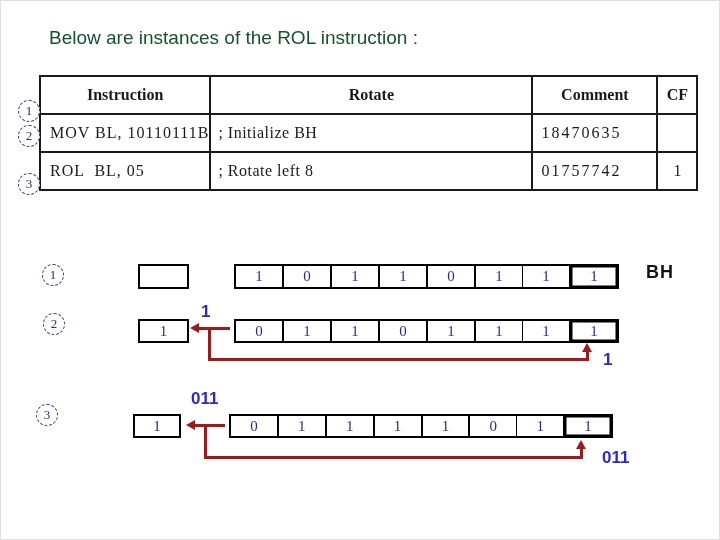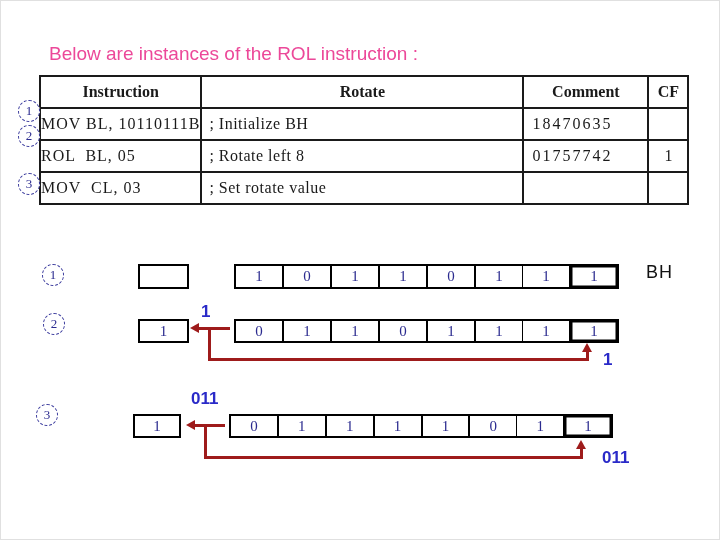--- a/index.html
+++ b/index.html
@@ -1,27 +1,27 @@
 <!DOCTYPE html>
 <html><head>
 <meta charset="utf-8">
 <style>
   html,body{margin:0;padding:0;background:#fff;}
   .slide{position:relative;width:720px;height:540px;background:#fff;overflow:hidden;
          font-family:"Liberation Sans",sans-serif;border:1px solid #e0e0e0;box-sizing:border-box;}
 
-  .title{position:absolute;left:48px;top:42px;font-size:19px;color:#ec4899;}
+  .title{position:absolute;left:48px;top:26px;font-size:19px;color:#14532d;}
 
   
   .instr-table{position:absolute;left:38px;top:74px;border-collapse:collapse;table-layout:fixed;
                font-family:"Liberation Serif",serif;color:#1a1a1a;}
-  .instr-table th,.instr-table td{border:2px solid #1a1a1a;height:32px;padding:0;font-size:16px;
+  .instr-table th,.instr-table td{border:2px solid #1a1a1a;height:38px;padding:0;font-size:16px;
                overflow:hidden;box-sizing:border-box;}
   .instr-table th{font-weight:bold;text-align:center;}
-  td.c-instr{white-space:pre;letter-spacing:1px;}
+  td.c-instr{padding-left:9px;white-space:pre;letter-spacing:1px;}
   td.c-comment{padding-left:7px;letter-spacing:0.5px;}
   td.c-binary{padding-left:8px;letter-spacing:2px;}
   td.c-cf{text-align:center;}
 
   
   .marker{position:absolute;width:20px;height:20px;border:1.5px dashed #3c3c9e;border-radius:50%;
           background:#fff;display:flex;align-items:center;justify-content:center;
           font:13px "Liberation Serif",serif;color:#2b2b8f;z-index:5;}
   .t-m1{left:17px;top:99px;} .t-m2{left:17px;top:124px;} .t-m3{left:17px;top:172px;}
   .d-m1{left:41px;top:263px;} .d-m2{left:42px;top:312px;} .d-m3{left:35px;top:403px;}
@@ -36,21 +36,21 @@
   .reg{position:absolute;display:flex;border:2px solid #000;background:#fff;box-sizing:border-box;z-index:2;}
   .reg1{left:233px;top:263px;width:385px;height:25px;}
   .reg2{left:233px;top:318px;width:385px;height:24px;}
   .reg3{left:228px;top:413px;width:384px;height:24px;}
   .reg .cell{flex:1;border-left:2px solid #000;display:flex;align-items:center;justify-content:center;
              font:15px "Liberation Serif",serif;color:#2b2b8f;}
   .reg .cell:first-child{border-left:none;}
   .reg .cell:nth-child(7){border-left-width:1px;}
   .reg .cell:last-child{box-shadow:inset 0 0 0 1.5px #000;}
 
-  .bh{position:absolute;left:645px;top:261px;font-size:18px;font-weight:normal;color:#111;letter-spacing:1px;}
+  .bh{position:absolute;left:645px;top:261px;font-size:18px;font-weight:bold;color:#111;letter-spacing:1px;}
 
   .bluelabel{position:absolute;color:#2a2ac8;font-size:17px;font-weight:bold;}
   .out2{left:200px;top:301px;} .in2{left:602px;top:349px;}
   .out3{left:190px;top:388px;} .in3{left:601px;top:447px;}
 
   
   .rline{position:absolute;background:#9e1b1b;}
   .arrowL{position:absolute;width:0;height:0;border-top:5px solid transparent;
           border-bottom:5px solid transparent;border-right:9px solid #9e1b1b;}
   .arrowU{position:absolute;width:0;height:0;border-left:5px solid transparent;
@@ -95,26 +95,20 @@
         <td class="c-instr">MOV BL, 10110111B</td>
         <td class="c-comment">; Initialize BH</td>
         <td class="c-binary">18470635</td>
         <td class="c-cf"></td>
       </tr>
       <tr>
         <td class="c-instr">ROL  BL, 05</td>
         <td class="c-comment">; Rotate left 8</td>
         <td class="c-binary">01757742</td>
         <td class="c-cf">1</td>
-      </tr>
-      <tr>
-        <td class="c-instr">MOV  CL, 03</td>
-        <td class="c-comment">; Set rotate value</td>
-        <td class="c-binary"></td>
-        <td class="c-cf"></td>
       </tr>
     </tbody>
   </table>
 
   <div class="marker t-m1">1</div>
   <div class="marker t-m2">2</div>
   <div class="marker t-m3">3</div>
 
   <div class="marker d-m1">1</div>
   <div class="cfbox cf1"></div>

